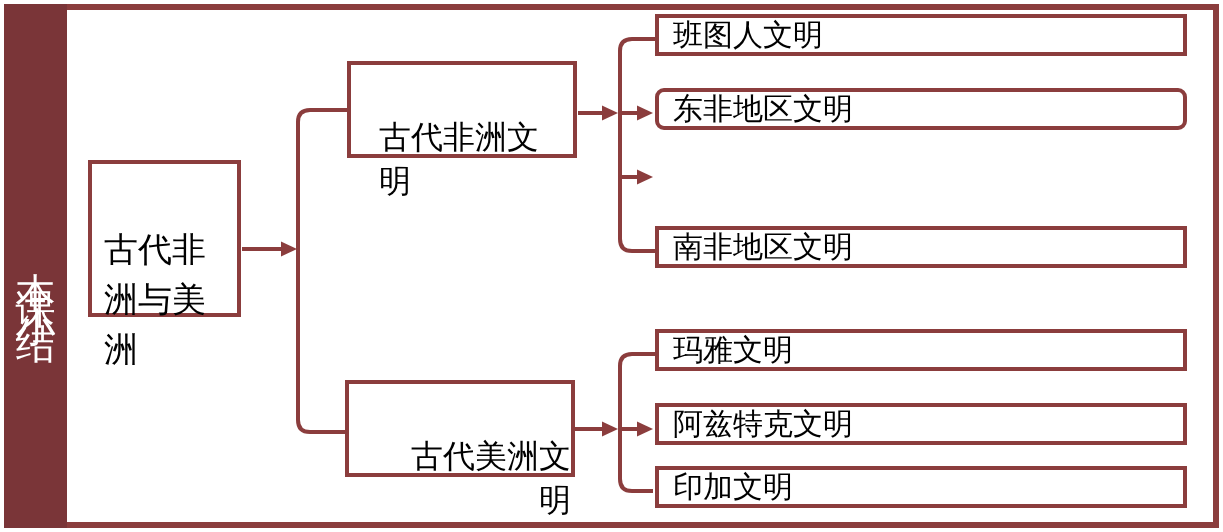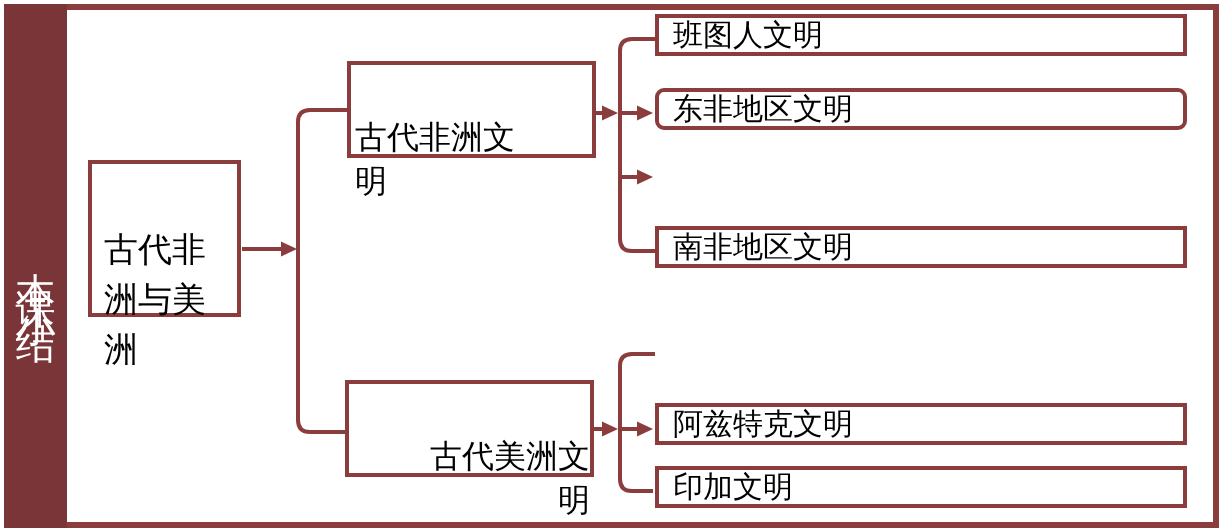--- a/index.html
+++ b/index.html
@@ -61,23 +61,23 @@
     border: 4px solid var(--accent);
     color: var(--box-text);
     white-space: pre-line;
   }
   .node-root {
     left: 88px; top: 160px; width: 153px; height: 157px;
     font-size: 34px; line-height: 50px;
     padding: 10px 0 8px 12px;
   }
   .node-branch {
-    width: 249px; height: 97px;
+    width: 230px; height: 97px;
     font-size: 32px; line-height: 44px;
-    padding: 6px 0 0 4px;
+    padding: 6px 0 0 28px;
   }
   .node-branch-african { left: 347px; top: 61px; }
   .node-branch-american { left: 345px; top: 380px; text-align: right; }
 
   .node-leaf {
     left: 655px; width: 532px; height: 42px;
     font-size: 30px;
     display: flex;
     align-items: center;
     padding-left: 14px;
@@ -142,20 +142,23 @@
   </div>
   <div class="node node-leaf leaf-south">
     <span>南非地区文明</span>
   </div>
 
   <div class="node node-branch node-branch-american">
     <span>古代美洲文
 明</span>
   </div>
 
+  <div class="node node-leaf leaf-maya">
+    <span>玛雅文明</span>
+  </div>
   <div class="node node-leaf leaf-aztec">
     <span>阿兹特克文明</span>
   </div>
   <div class="node node-leaf leaf-inca">
     <span>印加文明</span>
   </div>
 
 </div>
 
 </body></html>

